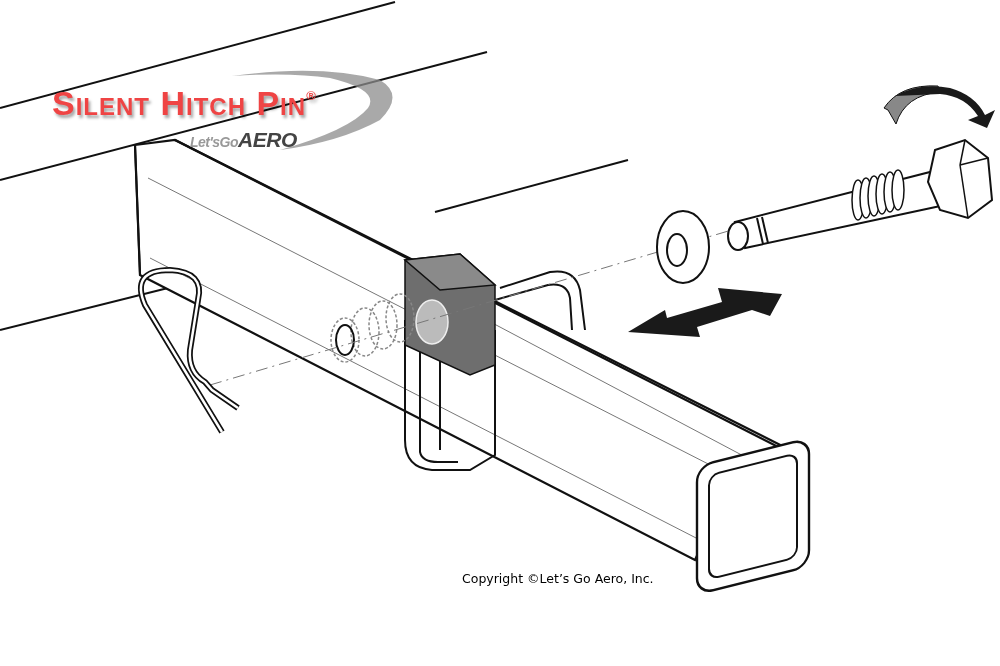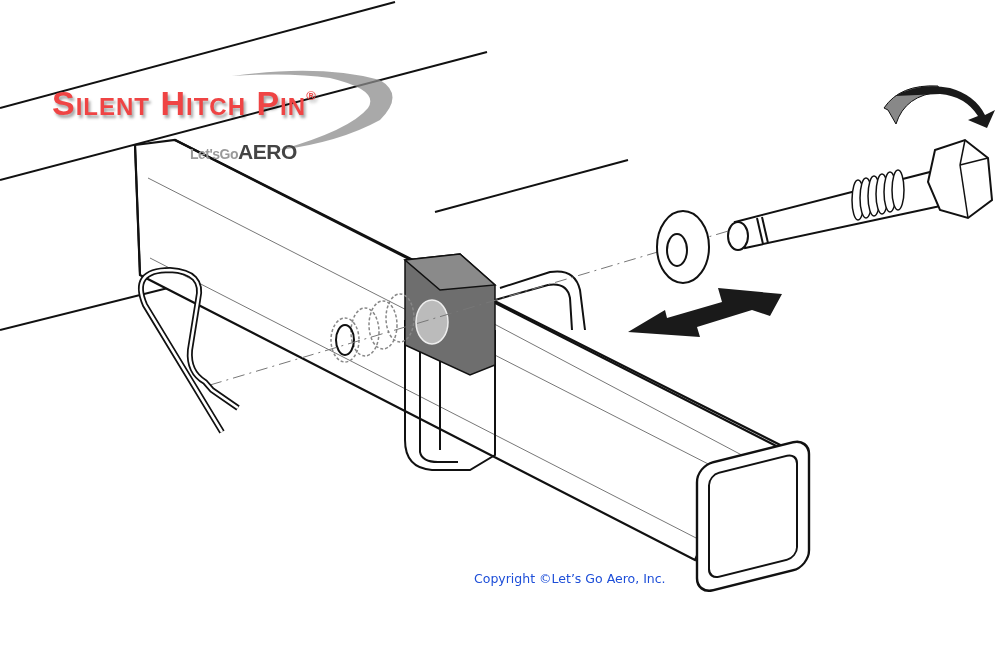--- a/index.html
+++ b/index.html
@@ -7,30 +7,30 @@
   svg.scene { position:absolute; left:0; top:0; width:1000px; height:666px; }
   .logo-title {
     position:absolute; left:52px; top:84px;
     font-family:"Liberation Sans", sans-serif; font-weight:bold;
     font-size:34px; letter-spacing:1px; color:#ef4444;
     text-shadow:2px 3px 3px rgba(0,0,0,0.35);
     font-variant:small-caps;
   }
   .logo-reg { font-size:13px; vertical-align:top; position:relative; top:4px; }
   .logo-sub {
-    position:absolute; left:190px; top:140px;
-    font-family:"Liberation Sans", sans-serif; font-weight:bold; 
+    position:absolute; left:190px; top:128px;
+    font-family:"Liberation Sans", sans-serif; font-weight:bold; font-style:italic;
     font-size:20px; color:#555; letter-spacing:-0.5px;
   }
   .logo-sub .lets { font-size:14px; color:#999; font-weight:bold; }
   .logo-sub .aero { color:#444; font-size:21px; }
   .copyright {
     position:absolute; left:460px; top:571px;
-    font-family:"DejaVu Sans", sans-serif; font-size:12.5px; color:#1d4ed8;
-    background:#fff; padding:0 2px;margin-left:12px;
+    font-family:"DejaVu Sans", sans-serif; font-size:12.5px; color:#000000;
+    background:#fff; padding:0 2px;
   }
 </style>
 </head>
 <body>
 
 <svg class="scene" viewBox="0 0 1000 666" xmlns="http://www.w3.org/2000/svg">
 
   <g stroke="#111" stroke-width="2" fill="none">
     <line x1="0" y1="108" x2="395" y2="2"></line>
     <line x1="0" y1="180" x2="487" y2="52"></line>

